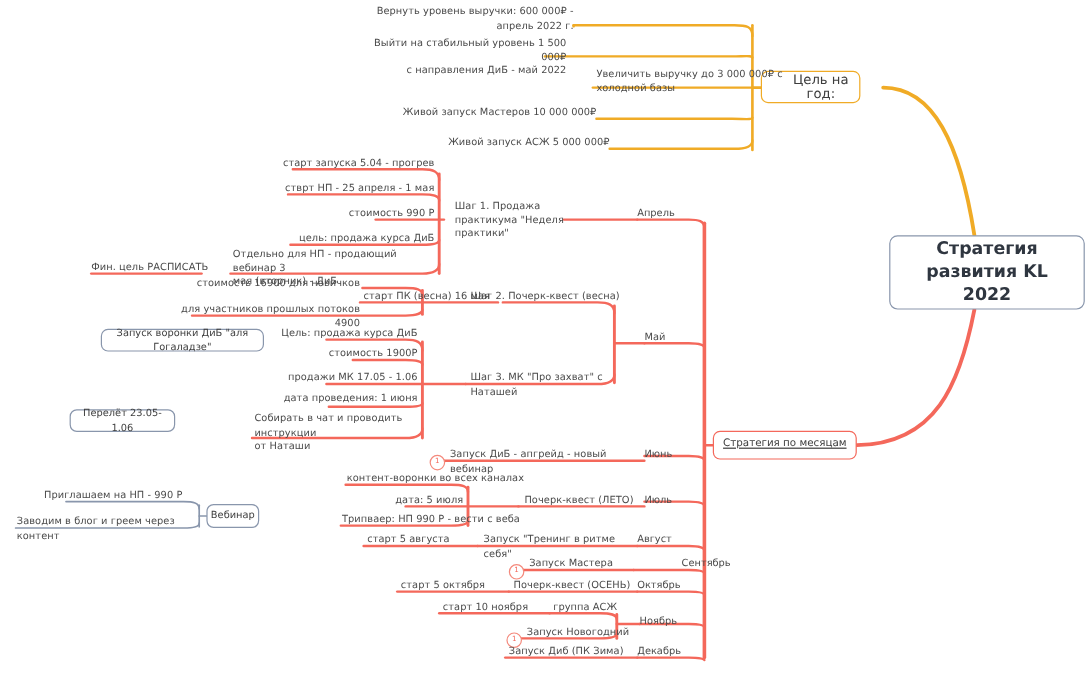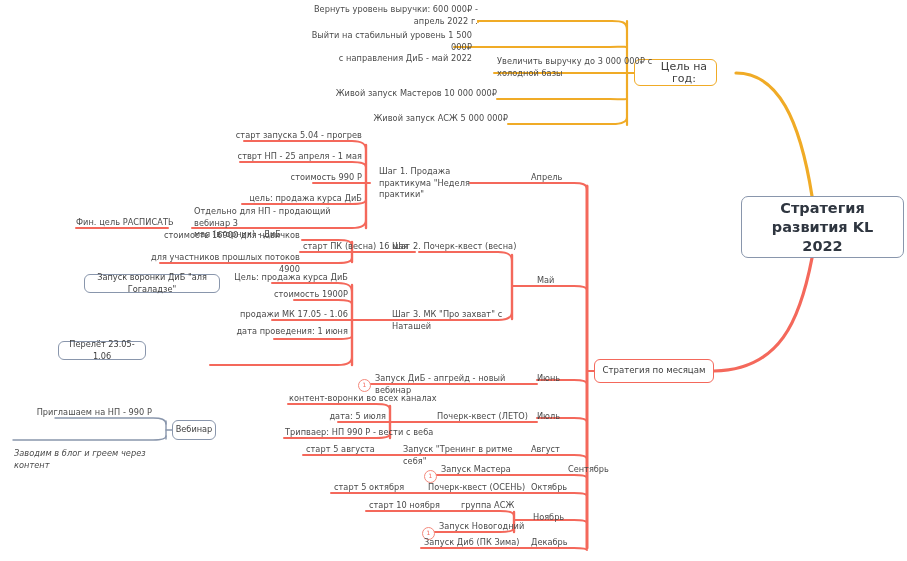--- a/index.html
+++ b/index.html
@@ -21,21 +21,21 @@
   .leaf.l{text-align:left;}
 
   
   .boxed{
     border:1px solid #8996ac;border-radius:6px;background:#fff;
     font-size:8.2px;color:#3d3d3d;line-height:11.5px;
     display:flex;align-items:center;justify-content:center;
     padding:3px 7px;text-align:center;
   }
   .boxed.orange{border-color:#f0ab26;color:#3d3d3d;font-size:11px;padding-left:24px;}
-  .boxed.red{border-color:#f4685b;color:#3d3d3d;font-size:8.6px;}
+  .boxed.red{border-color:#f4685b;color:#3d3d3d;font-size:8.6px;text-decoration:underline;}
 
   .root{
     border:1px solid #8996ac;border-radius:7px;background:#fff;
     font-size:14.5px;font-weight:bold;color:#2f3640;line-height:19px;
     display:flex;align-items:center;justify-content:center;text-align:center;
     padding:6px 10px;
   }
 
   
   .month{font-size:8.2px;color:#4a4a4a;line-height:11px;}
@@ -192,20 +192,22 @@
   <div class="node leaf l" style="left:392px;top:309px;width:140px;">Шаг 3. МК "Про захват" с Наташей</div>
 
   <div class="node leaf l" style="left:303px;top:241px;width:110px;">старт ПК (весна) 16 мая</div>
   <div class="node leaf r" style="left:140px;top:230px;width:160px;">стоимость 16900 для новичков</div>
   <div class="node leaf r" style="left:140px;top:252px;width:160px;">для участников прошлых потоков 4900</div>
 
   <div class="node leaf r" style="left:150px;top:272px;width:198px;">Цель: продажа курса ДиБ</div>
   <div class="node leaf r" style="left:150px;top:289px;width:198px;">стоимость 1900Р</div>
   <div class="node leaf r" style="left:150px;top:309px;width:198px;">продажи МК 17.05 -  1.06</div>
   <div class="node leaf r" style="left:150px;top:326px;width:198px;">дата проведения: 1 июня</div>
+  <div class="node leaf l" style="left:212px;top:343px;width:150px;">Собирать в чат и проводить инструкции
+от Наташи</div>
 
   <div class="node leaf l" style="left:375px;top:373px;width:160px;">Запуск ДиБ - апгрейд - новый вебинар</div>
   <div class="marker" style="left:358px;top:379px;">1</div>
 
   <div class="node leaf l" style="left:437px;top:411px;width:110px;">Почерк-квест (ЛЕТО)</div>
   <div class="node leaf l" style="left:289px;top:393px;width:150px;">контент-воронки во всех каналах</div>
   <div class="node leaf r" style="left:240px;top:411px;width:146px;">дата: 5 июля</div>
   <div class="node leaf l" style="left:285px;top:427px;width:160px;">Трипваер: НП 990 Р - вести с веба</div>
 
   <div class="node leaf l" style="left:403px;top:444px;width:132px;">Запуск "Тренинг в ритме себя"</div>
@@ -226,15 +228,15 @@
 
   <div class="node leaf l" style="left:76px;top:217px;width:120px;">Фин. цель РАСПИСАТЬ</div>
 
   <div class="node boxed" style="left:84px;top:274px;width:136px;height:19px;">Запуск воронки ДиБ "аля Гогаладзе"</div>
 
   <div class="node boxed" style="left:58px;top:341px;width:88px;height:19px;">Перелёт 23.05-1.06</div>
 
   <div class="node boxed" style="left:172px;top:420px;width:44px;height:20px;">Вебинар</div>
 
   <div class="node leaf r" style="left:0px;top:407px;width:152px;">Приглашаем на НП - 990 Р</div>
-  <div class="node leaf l" style="left:14px;top:448px;width:160px;font-style:italic;">Заводим в блог и греем через контент</div>
+  <div class="node leaf l" style="left:14px;top:429px;width:160px;">Заводим в блог и греем через контент</div>
 
 </div>
 
 </body></html>

